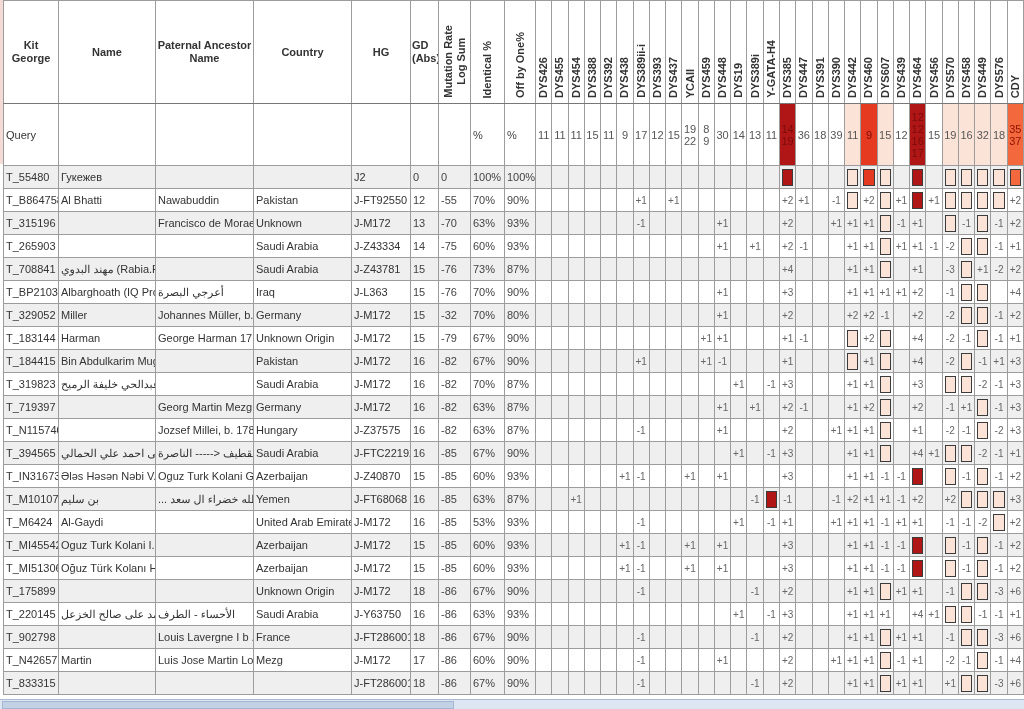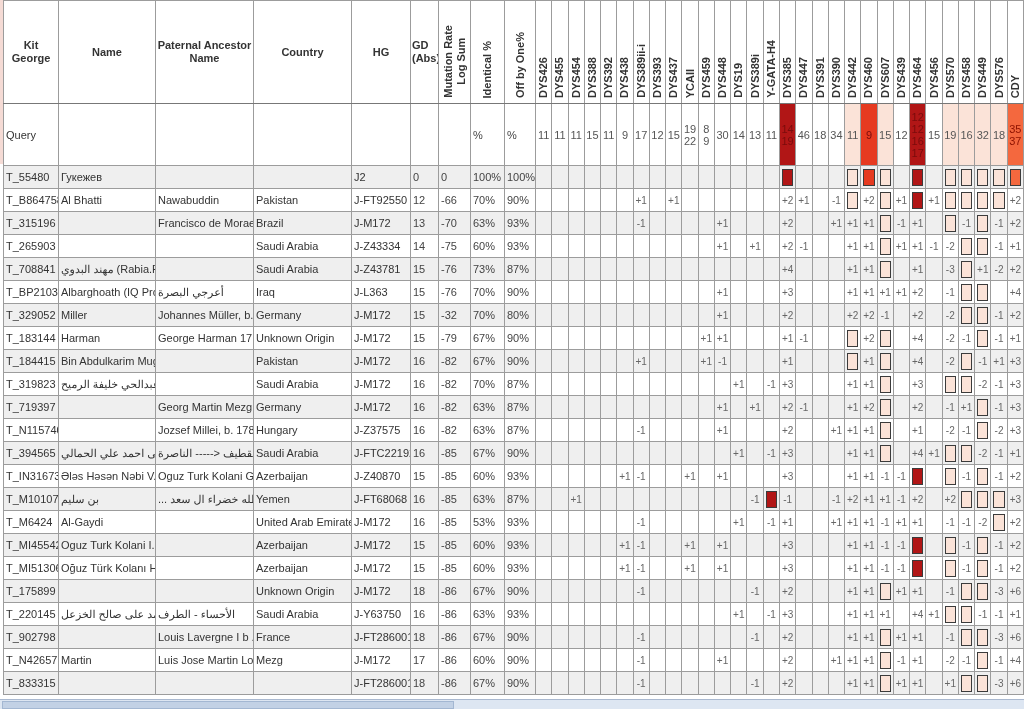--- a/index.html
+++ b/index.html
@@ -170,23 +170,23 @@
           <td class="mq">19
 22</td>
           <td class="mq">8
 9</td>
           <td class="mq">30</td>
           <td class="mq">14</td>
           <td class="mq">13</td>
           <td class="mq">11</td>
           <td class="mq" style="background: rgb(177, 22, 22); color: rgb(122, 12, 12);">14
 19</td>
-          <td class="mq">46</td>
+          <td class="mq">36</td>
           <td class="mq">18</td>
-          <td class="mq">34</td>
+          <td class="mq">39</td>
           <td class="mq" style="background: rgb(251, 227, 216); color: rgb(85, 85, 85);">11</td>
           <td class="mq" style="background: rgb(230, 58, 32); color: rgb(122, 12, 12);">9</td>
           <td class="mq" style="background: rgb(251, 227, 216); color: rgb(85, 85, 85);">15</td>
           <td class="mq">12</td>
           <td class="mq" style="background: rgb(177, 22, 22); color: rgb(122, 12, 12);">12
 12
 16
 17</td>
           <td class="mq">15</td>
           <td class="mq" style="background: rgb(251, 227, 216); color: rgb(85, 85, 85);">19</td>
@@ -257,21 +257,21 @@
             <div class="box" style="background: rgb(244, 104, 62);"></div>
           </td>
         </tr>
         <tr class="drow">
           <td class="tcell">T_B864758</td>
           <td class="tcell">Al Bhatti</td>
           <td class="tcell">Nawabuddin</td>
           <td class="tcell">Pakistan</td>
           <td class="tcell">J-FT92550</td>
           <td class="ncell">12</td>
-          <td class="ncell">-66</td>
+          <td class="ncell">-55</td>
           <td class="ncell">70%</td>
           <td class="ncell">90%</td>
           <td class="mcell"></td>
           <td class="mcell"></td>
           <td class="mcell"></td>
           <td class="mcell"></td>
           <td class="mcell"></td>
           <td class="mcell"></td>
           <td class="mcell">+1</td>
           <td class="mcell"></td>
@@ -309,21 +309,21 @@
           </td>
           <td class="mcell">
             <div class="box" style="background: rgb(251, 227, 216);"></div>
           </td>
           <td class="mcell">+2</td>
         </tr>
         <tr class="drow alt">
           <td class="tcell">T_315196</td>
           <td class="tcell"></td>
           <td class="tcell">Francisco de Morae...</td>
-          <td class="tcell">Brazil</td>
+          <td class="tcell">Unknown</td>
           <td class="tcell">J-M172</td>
           <td class="ncell">13</td>
           <td class="ncell">-70</td>
           <td class="ncell">63%</td>
           <td class="ncell">93%</td>
           <td class="mcell"></td>
           <td class="mcell"></td>
           <td class="mcell"></td>
           <td class="mcell"></td>
           <td class="mcell"></td>

